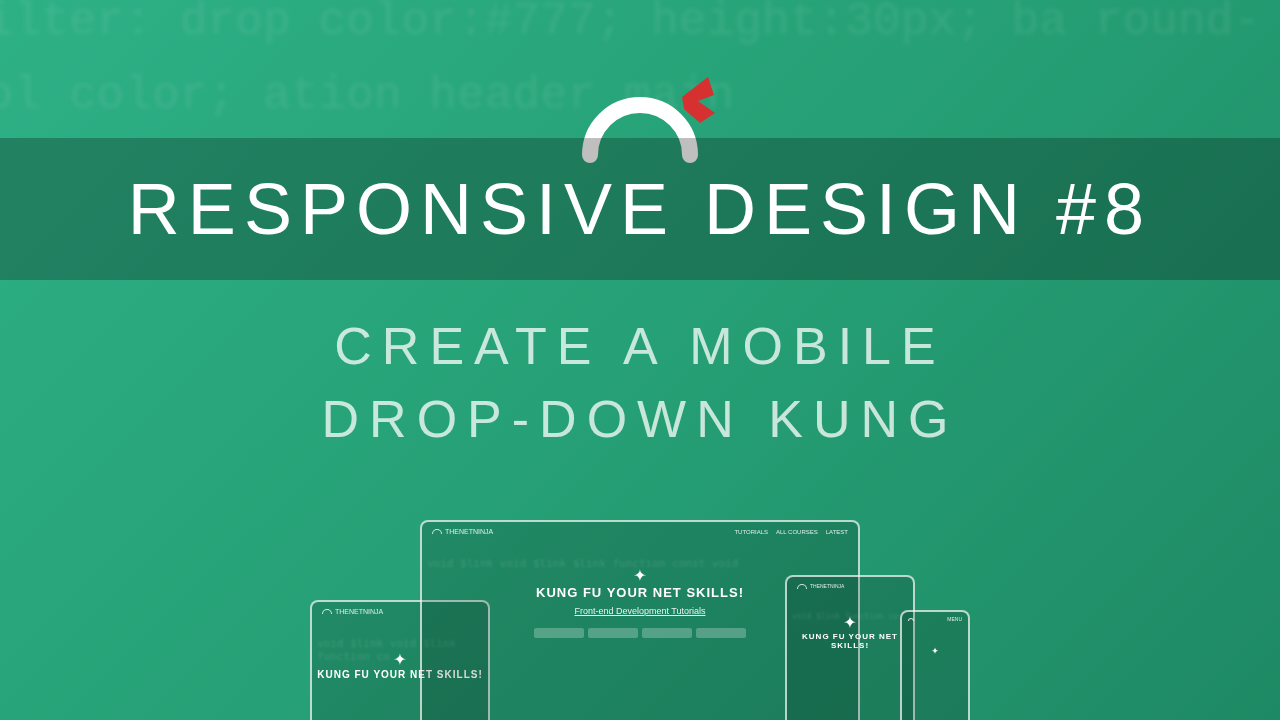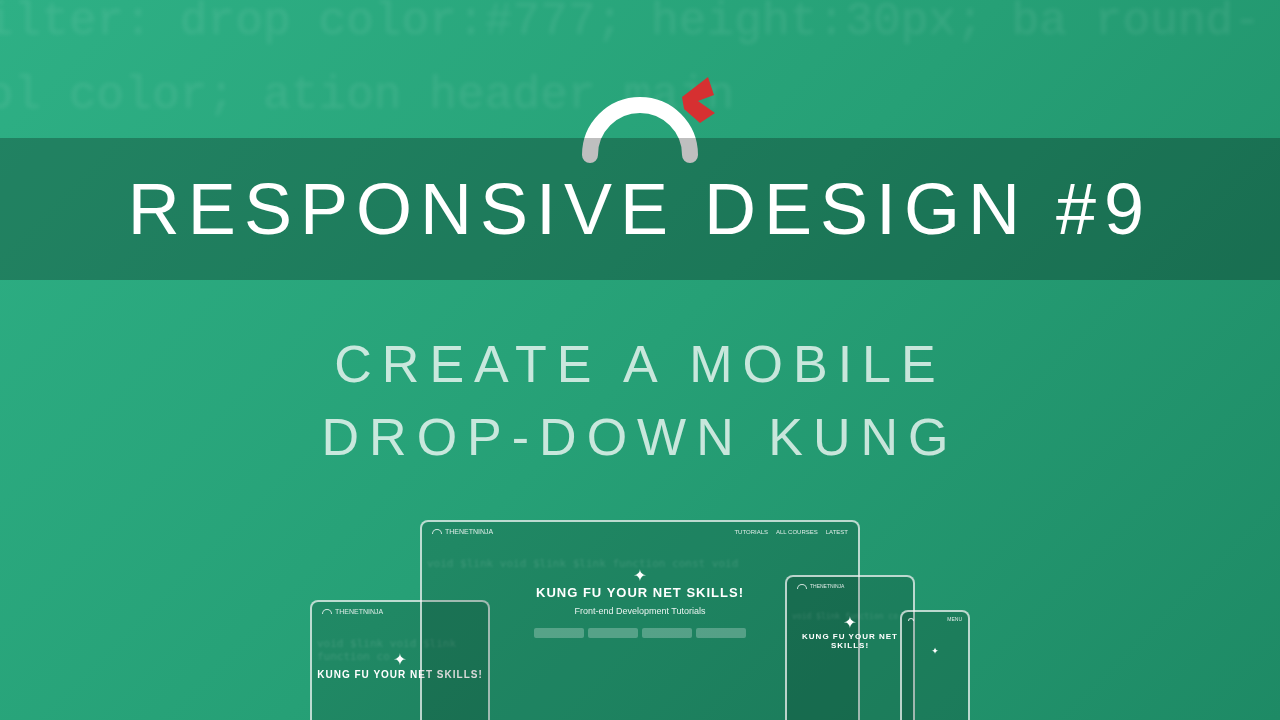--- a/index.html
+++ b/index.html
@@ -55,21 +55,21 @@
     .title-text {
       color: white;
       font-size: 72px;
       font-weight: 100;
       letter-spacing: 8px;
       font-family: Arial, sans-serif;
     }
     
     .subtitle-container {
       position: absolute;
-      top: 328px;
+      top: 310px;
       left: 0;
       width: 100%;
       text-align: center;
     }
     
     .subtitle-text {
       color: rgba(255, 255, 255, 0.75);
       font-size: 52px;
       font-weight: 100;
       letter-spacing: 10px;
@@ -159,20 +159,21 @@
     .device-hero-title {
       font-size: 13px;
       letter-spacing: 1px;
       font-weight: bold;
     }
     
     .device-hero-sub {
       font-size: 9px;
       margin-top: 6px;
       opacity: 0.9;
+      text-decoration: underline;
     }
     
     .device-hero-small {
       font-size: 10px;
     }
     
     .device-buttons {
       display: flex;
       gap: 4px;
       justify-content: center;
@@ -214,21 +215,21 @@
 header main</div>
 
 <div class="ninja-icon">
   <svg viewBox="0 0 160 160">
     <path d="M 30 120 A 50 50 0 0 1 130 120" fill="none" stroke="white" stroke-width="16" stroke-linecap="round"></path>
     <path d="M 122 62 L 148 42 L 154 60 L 138 66 L 155 78 L 140 88 L 124 74 Z" fill="#d63031"></path>
   </svg>
 </div>
 
 <div class="title-band">
-  <div class="title-text">RESPONSIVE DESIGN #9</div>
+  <div class="title-text">RESPONSIVE DESIGN #8</div>
 </div>
 
 <div class="subtitle-container">
   <div class="subtitle-text">
     <div>CREATE A MOBILE</div>
     <div>DROP-DOWN KUNG</div>
   </div>
 </div>
 
 <div class="devices">

